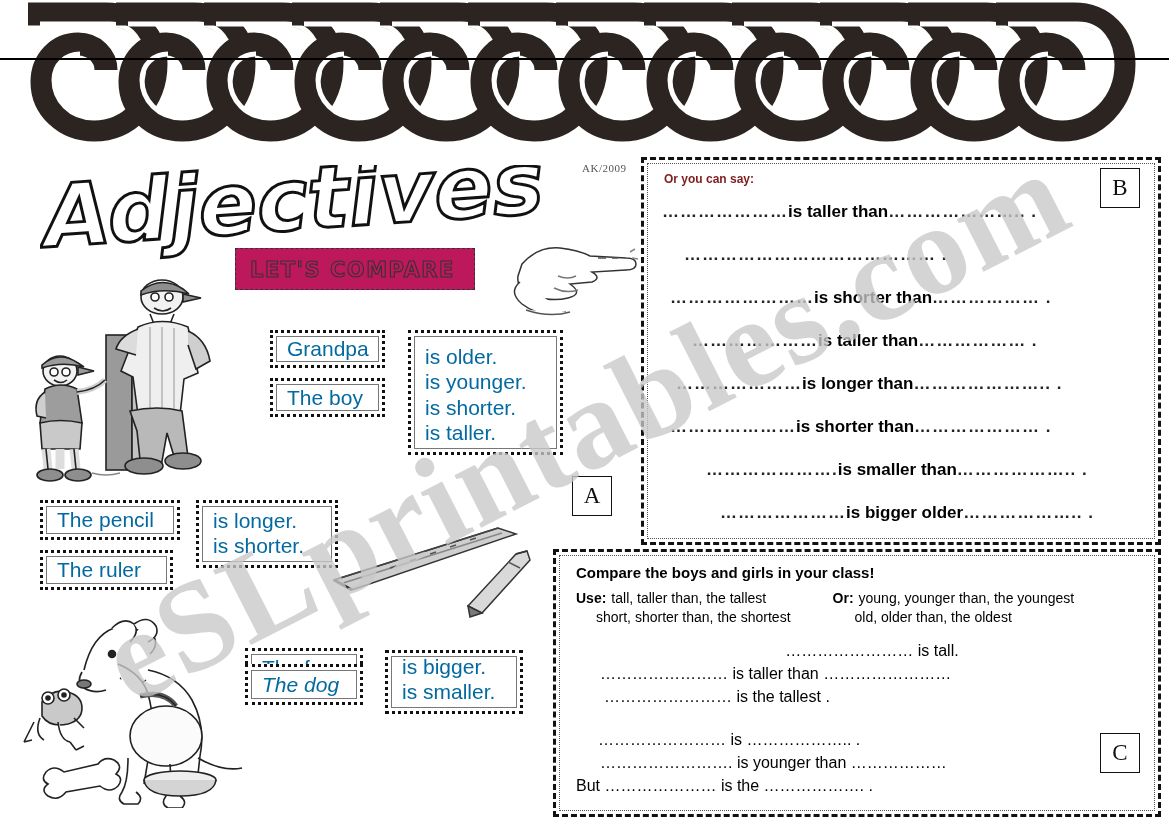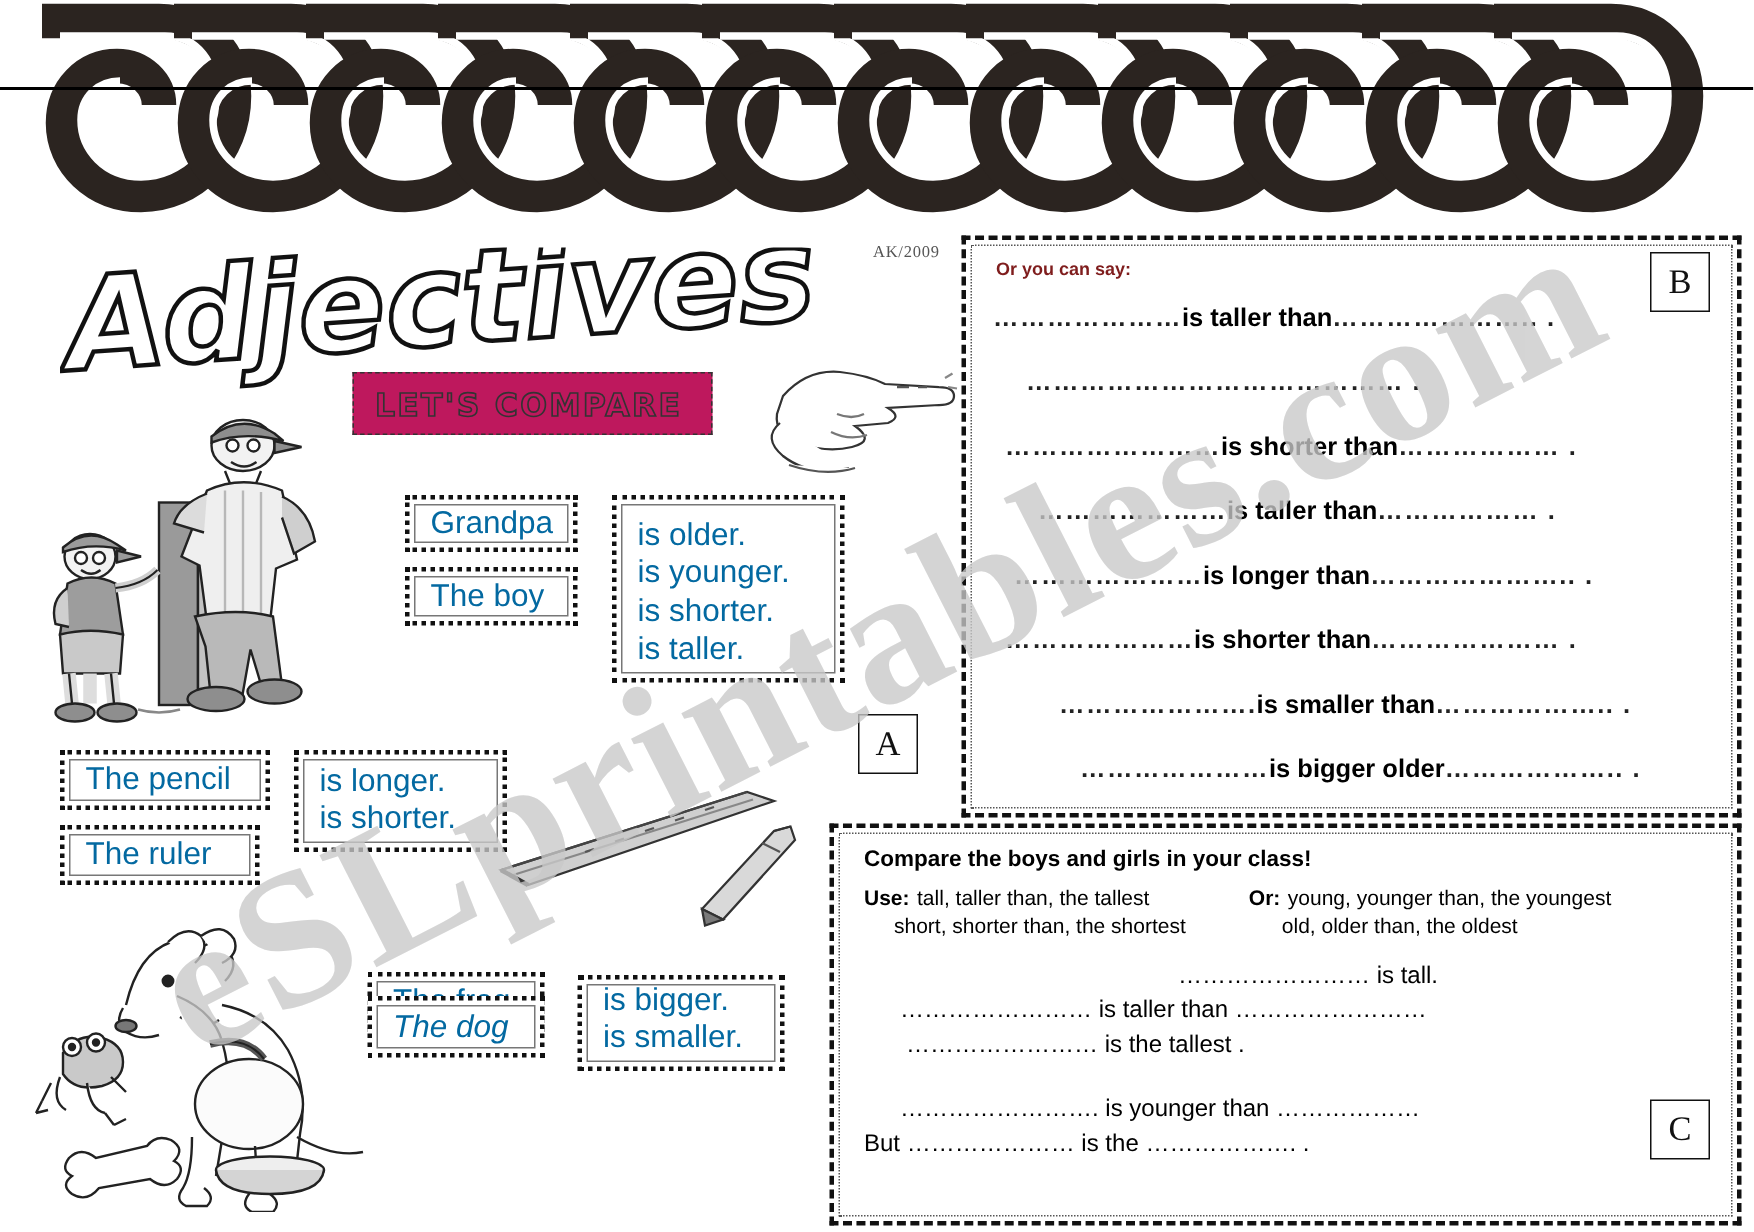--- a/index.html
+++ b/index.html
@@ -453,19 +453,20 @@
           <div class="row2">
             <span>old, older than, the oldest</span>
           </div>
         </div>
       </div>
       <div class="c-lines">
         <div class="c-line cind1">…………………… is tall.</div>
         <div class="c-line cind2">…………………… is taller than ……………………</div>
         <div class="c-line cind3">…………………… is the tallest .</div>
         <div class="c-gap"></div>
+        <div class="c-line cind4">…………………… is ……………….. .</div>
         <div class="c-line cind2">……………………. is younger than ………………</div>
         <div class="c-line cind5">But ………………… is the ………………. .</div>
       </div>
     </div>
   </div>
 
 </div>
 
 </body></html>

